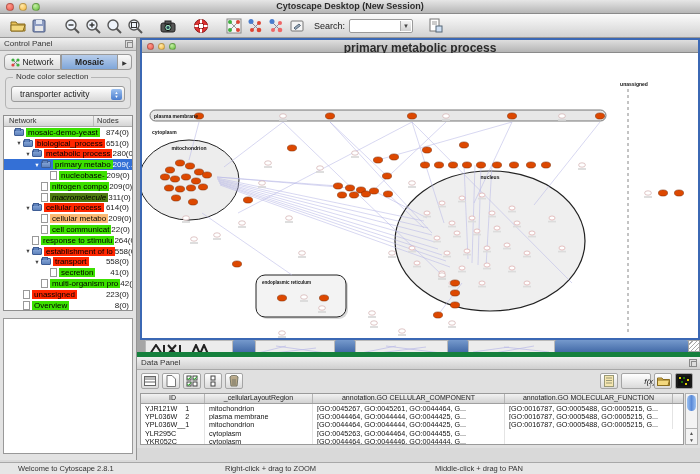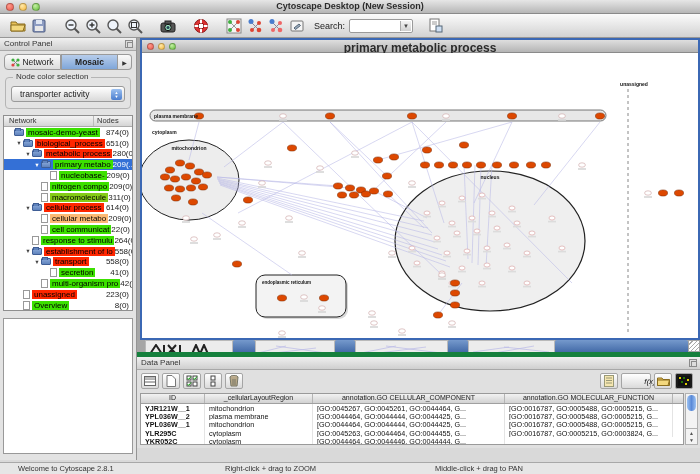--- a/index.html
+++ b/index.html
@@ -81,21 +81,21 @@
   .dtool{height:22px;display:flex;align-items:center;padding:0 4px;}
   .dbtn{width:18px;height:16px;border:1px solid #a5a5a5;border-radius:2px;background:linear-gradient(#ffffff,#dadada);
     display:flex;align-items:center;justify-content:center;margin-right:3px;}
   .dspacer{flex:1;}
   .fx{font-size:8px;font-style:italic;color:#222;padding-left:28px;}
   .dtable{position:absolute;left:3px;right:16px;top:36px;bottom:3px;background:#fff;border:1px solid #9a9a9a;overflow:hidden;}
   .dthead{display:flex;height:10px;background:linear-gradient(#f2f2f2,#d2d2d2);border-bottom:1px solid #a0a0a0;font-size:7px;color:#222;}
   .dthead div{border-right:1px solid #b5b5b5;text-align:center;overflow:hidden;white-space:nowrap;}
   .drow{display:flex;height:8.2px;font-size:7.2px;color:#111;white-space:nowrap;}
   .drow div{overflow:hidden;padding-left:4px;border-right:1px solid #e4e4e4;}
-  .drow .id{font-weight:bold;}
+  .drow .id{font-weight:normal;}
   .dscroll{position:absolute;right:2px;top:36px;bottom:3px;width:13px;background:#f3f3f3;border:1px solid #b0b0b0;}
   .dthumb{position:absolute;left:1px;right:1px;top:1px;height:16px;border-radius:6px;
     background:linear-gradient(90deg,#9cc2f2,#5a8ad8,#9cc2f2);}
   .darrows{position:absolute;left:0;right:0;bottom:0;height:16px;border-top:1px solid #b0b0b0;
     display:flex;flex-direction:column;align-items:center;justify-content:center;font-size:5px;color:#555;line-height:7px;}
   
   .btabs{position:absolute;left:137px;top:448px;width:563px;height:14px;background:#d8d8d8;
     display:flex;align-items:center;}
   .btabgroup{display:flex;margin-left:143px;}
   .btab{font-size:8px;padding:1px 9px;border:1px solid #949494;border-left:none;background:linear-gradient(#fbfbfb,#e2e2e2);color:#222;}
@@ -314,21 +314,21 @@
             <span style="width: 29px; flex: 0 0 auto;"></span>
             <span class="exp"></span>
             <span class="ipage"></span>
             <span class="tlabel" style="background: rgb(60, 224, 0);">nitrogen compo</span>
             <span class="tnum">209(0)</span>
           </div>
           <div class="trow">
             <span style="width: 29px; flex: 0 0 auto;"></span>
             <span class="exp"></span>
             <span class="ipage"></span>
-            <span class="tlabel" style="background: #84cc16;">macromolecule</span>
+            <span class="tlabel" style="background: #4d7c0f; font-style: italic;">macromolecule</span>
             <span class="tnum">311(0)</span>
           </div>
           <div class="trow">
             <span style="width: 20px; flex: 0 0 auto;"></span>
             <span class="exp">▼</span>
             <span class="ifolder"></span>
             <span class="tlabel" style="background: rgb(255, 38, 0);">cellular process</span>
             <span class="tnum">614(0)</span>
           </div>
           <div class="trow">
@@ -738,21 +738,20 @@
           <div class="drow">
             <div class="id" style="width: 64px;">YPL036W__1</div>
             <div style="width: 108px;">mitochondrion</div>
             <div style="width: 192px;">[GO:0044464, GO:0044444, GO:0044425, G...</div>
             <div style="width: 168px;">[GO:0016787, GO:0005488, GO:0005215, G...</div>
           </div>
           <div class="drow">
             <div class="id" style="width: 64px;">YLR295C</div>
             <div style="width: 108px;">cytoplasm</div>
             <div style="width: 192px;">[GO:0045263, GO:0044464, GO:0044455, G...</div>
-            <div style="width: 168px;">[GO:0016787, GO:0005215, GO:0003824, G...</div>
           </div>
           <div class="drow">
             <div class="id" style="width: 64px;">YKR052C</div>
             <div style="width: 108px;">cytoplasm</div>
             <div style="width: 192px;">[GO:0044464, GO:0044446, GO:0044444, G...</div>
           </div>
           <div class="drow">
             <div class="id" style="width: 64px;">YDR039C__1</div>
             <div style="width: 108px;">mitochondrion</div>
             <div style="width: 192px;">[GO:0044464, GO:0044444, GO:0044425, G...</div>

